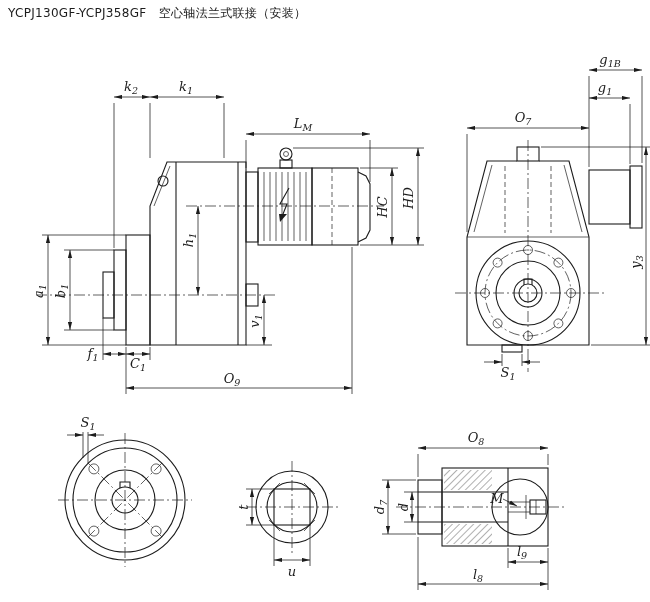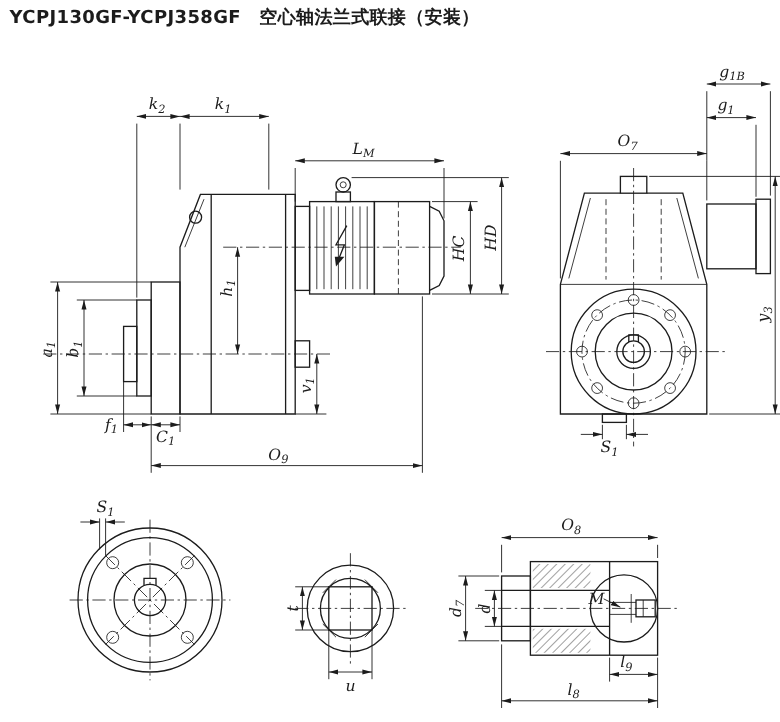--- a/index.html
+++ b/index.html
@@ -1,18 +1,18 @@
 <!DOCTYPE html>
 <html style="--ink: #1c1c1c; --bg: #ffffff;"><head>
 <meta charset="utf-8">
 <style>
   html,body{margin:0;padding:0;background:#fff;}
   .page{position:relative;width:650px;height:602px;background:var(--bg,#fff);overflow:hidden;
         font-family:"DejaVu Sans",sans-serif;}
-  .title{position:absolute;left:8px;top:5px;font-weight:bold;font-size:15px;color:var(--ink,#111);
+  .title{position:absolute;left:8px;top:5px;font-weight:normal;font-size:12px;color:var(--ink,#111);
          letter-spacing:.3px;font-family:"DejaVu Sans",sans-serif;white-space:pre;}
   svg{position:absolute;left:0;top:0;}
   .ln{stroke:var(--ink,#1c1c1c);stroke-width:1.1;fill:none;}
   .thin{stroke-width:0.7;}
   .dim{stroke:var(--ink,#1c1c1c);stroke-width:0.75;fill:none;}
   .arr{marker-start:url(#ma);marker-end:url(#ma);}
   .arrE{marker-end:url(#ma);}
   .cl{stroke:var(--ink,#1c1c1c);stroke-width:0.7;fill:none;stroke-dasharray:11 3 2 3;}
   .hid{stroke-dasharray:5 3;}
   text.lbl{font:italic 13px "DejaVu Serif",serif;fill:var(--ink,#0a0a0a);}

